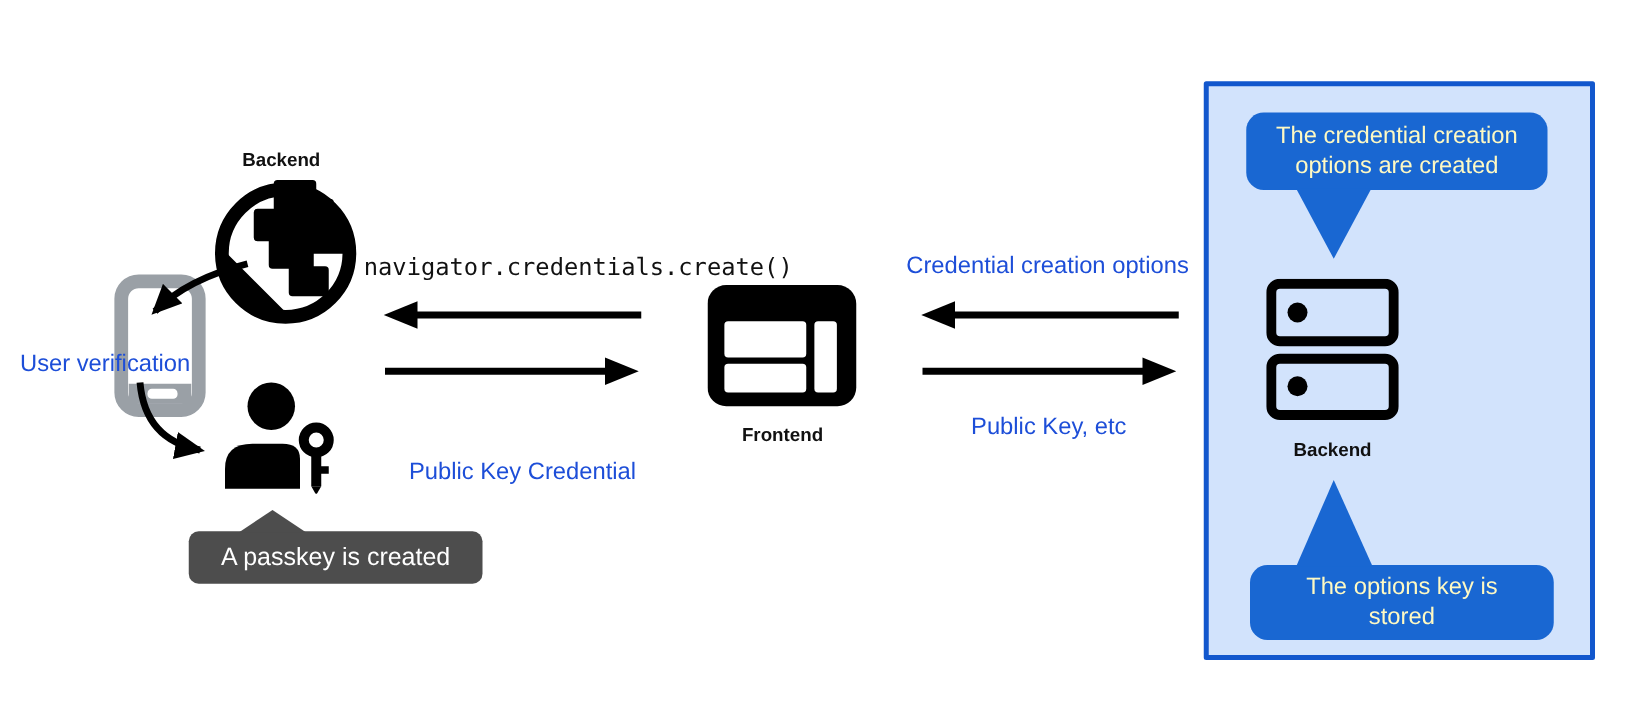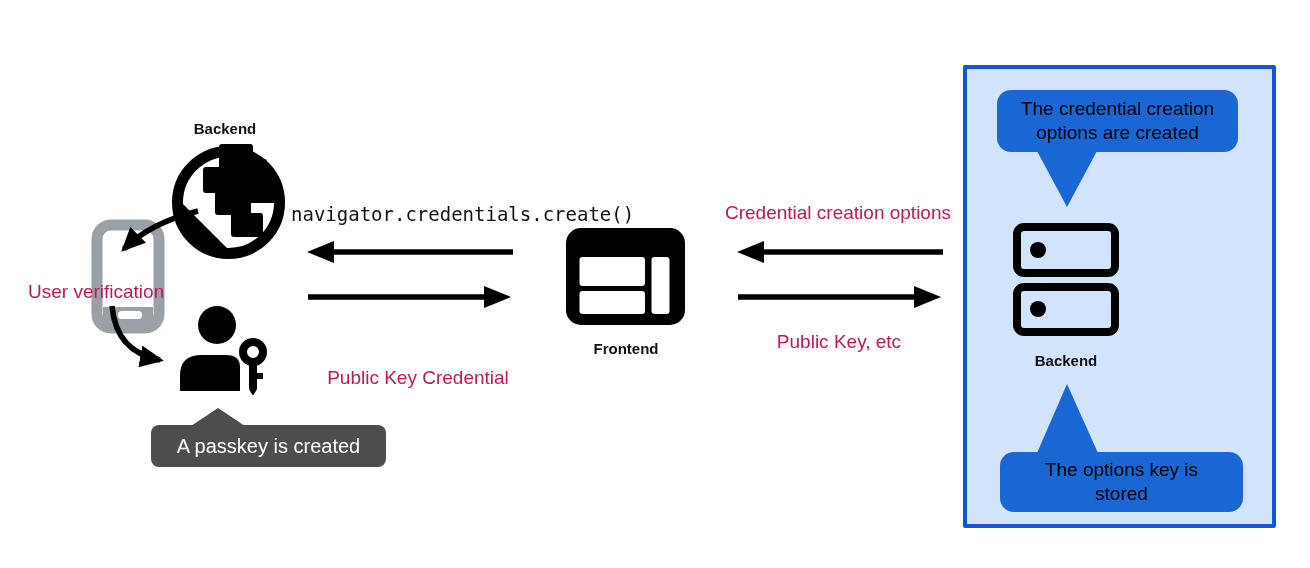--- a/index.html
+++ b/index.html
@@ -2,21 +2,21 @@
 <html style="--bubble-blue: #1967d2; --panel-fill: #d2e3fc; --panel-border: #1257cd; --tooltip-gray: #4d4d4d; --phone-gray: #9aa0a6;"><head>
 <meta charset="utf-8">
 <style>
   html,body{margin:0;padding:0;background:#fff;}
   #canvas{
     position:relative;width:1310px;height:568px;background:#fff;overflow:hidden;
     font-family:"Liberation Sans", sans-serif;color:#1f1f1f;
   }
   .abs{position:absolute;}
   .node-label{font-weight:bold;font-size:15px;color:#111;text-align:center;}
-  .flow-label{font-size:19px;text-align:center;color:#be185d;}
+  .flow-label{font-size:19px;text-align:center;color:#1d4ed8;}
   .code-label{font-family:"DejaVu Sans Mono", monospace;font-size:19px;color:#111;white-space:nowrap;}
   .overlay{position:absolute;left:0;top:0;pointer-events:none;}
 
   
   .tooltip{
     position:absolute;left:115px;top:425px;width:235px;height:42px;
     background:var(--tooltip-gray);border-radius:8px;
     color:#fff;font-size:20px;line-height:42px;text-align:center;margin-left:36px;
   }
   .tooltip .tip-up{
@@ -26,21 +26,21 @@
   }
 
   
   .panel{
     position:absolute;left:963px;top:65px;width:313px;height:463px;
     background:var(--panel-fill);border:4px solid var(--panel-border);
     box-sizing:border-box;border-radius:2px;
   }
   .bubble{
     position:absolute;background:var(--bubble-blue);border-radius:14px;
-    color:#000000;font-size:19px;line-height:24px;text-align:center;
+    color:#fef9c3;font-size:19px;line-height:24px;text-align:center;
     display:flex;flex-direction:column;justify-content:center;
   }
   .bubble-top{left:30px;top:21px;width:241px;height:62px;}
   .bubble-top .tip-down{
     position:absolute;left:40px;top:100%;width:0;height:0;margin-top:-1px;
     border-left:30px solid transparent;border-right:30px solid transparent;
     border-top:56px solid var(--bubble-blue);
   }
   .bubble-bottom{left:33px;top:383px;width:243px;height:60px;}
   .bubble-bottom .tip-up{
@@ -61,21 +61,21 @@
     <path d="M56,7 L84,7 L84,22 L98,22 L98,40 L110,40 L110,60 L82,60 L82,76 L94,76 L94,94 L68,94 L68,72 L52,72 L52,50 L40,50 L40,30 L56,30 Z" fill="#000" stroke="#000" stroke-width="6" stroke-linejoin="round"></path>
     <path d="M14,64 L62,112 Q38,110 24,96 Q13,83 11,72 Z" fill="#000" stroke="#000" stroke-width="4" stroke-linejoin="round"></path>
   </svg>
 
   <svg class="abs" style="left:91px;top:219px;color:var(--phone-gray);" width="74" height="115" viewBox="0 0 74 115">
     <rect x="6" y="6" width="62" height="103" rx="14" fill="none" stroke="currentColor" stroke-width="11"></rect>
     <rect x="12" y="88" width="50" height="16" fill="currentColor"></rect>
     <rect x="27" y="92" width="24" height="8" rx="3.5" fill="#fff"></rect>
   </svg>
 
-  <div class="abs flow-label" style="left:28px;top:281px;white-space:nowrap;">User verification</div>
+  <div class="abs flow-label" style="left:16px;top:281px;white-space:nowrap;">User verification</div>
 
   <svg class="abs" style="left:176px;top:303px;" width="92" height="92" viewBox="0 0 92 92">
     <circle cx="41" cy="22" r="19" fill="#000"></circle>
     <path d="M4,88 V72 Q4,52 26,52 H50 Q64,52 64,64 V88 Z" fill="#000"></path>
     <circle cx="77" cy="49" r="10" fill="none" stroke="#000" stroke-width="8"></circle>
     <rect x="73" y="60" width="8" height="26" fill="#000"></rect>
     <rect x="80" y="70" width="7" height="6" fill="#000"></rect>
     <polygon points="73,86 81,86 77,93" fill="#000"></polygon>
   </svg>
 

